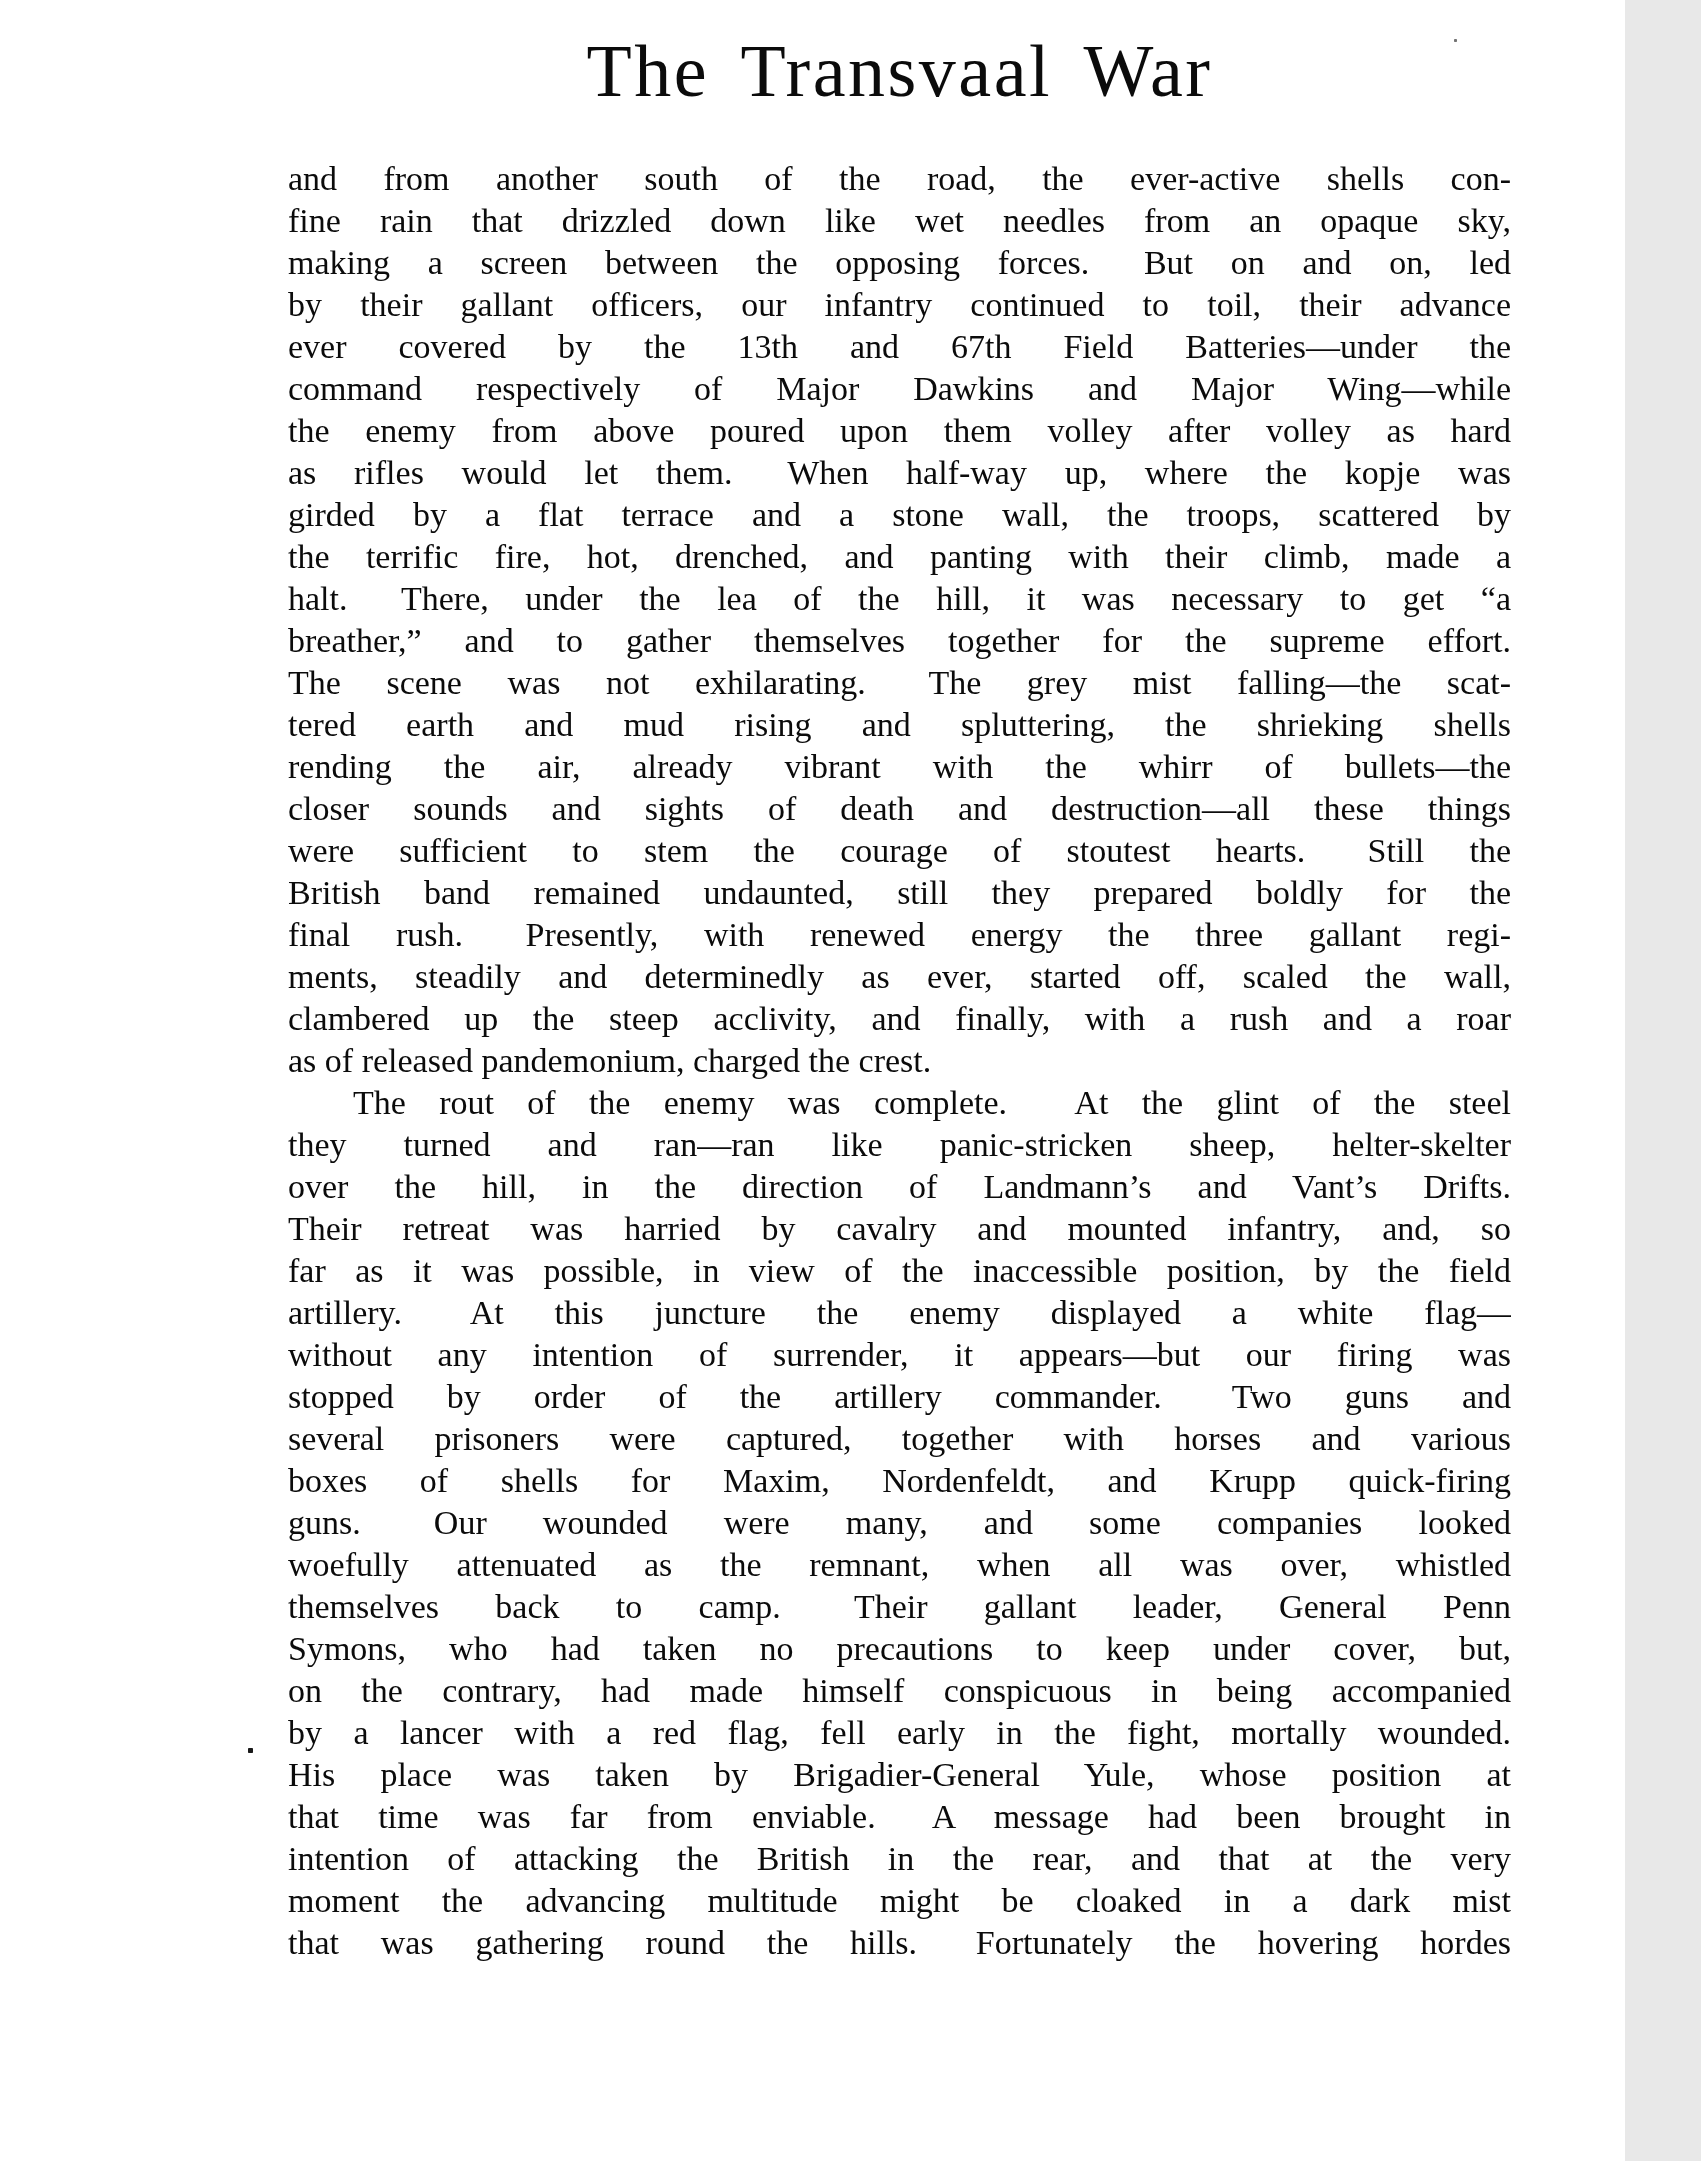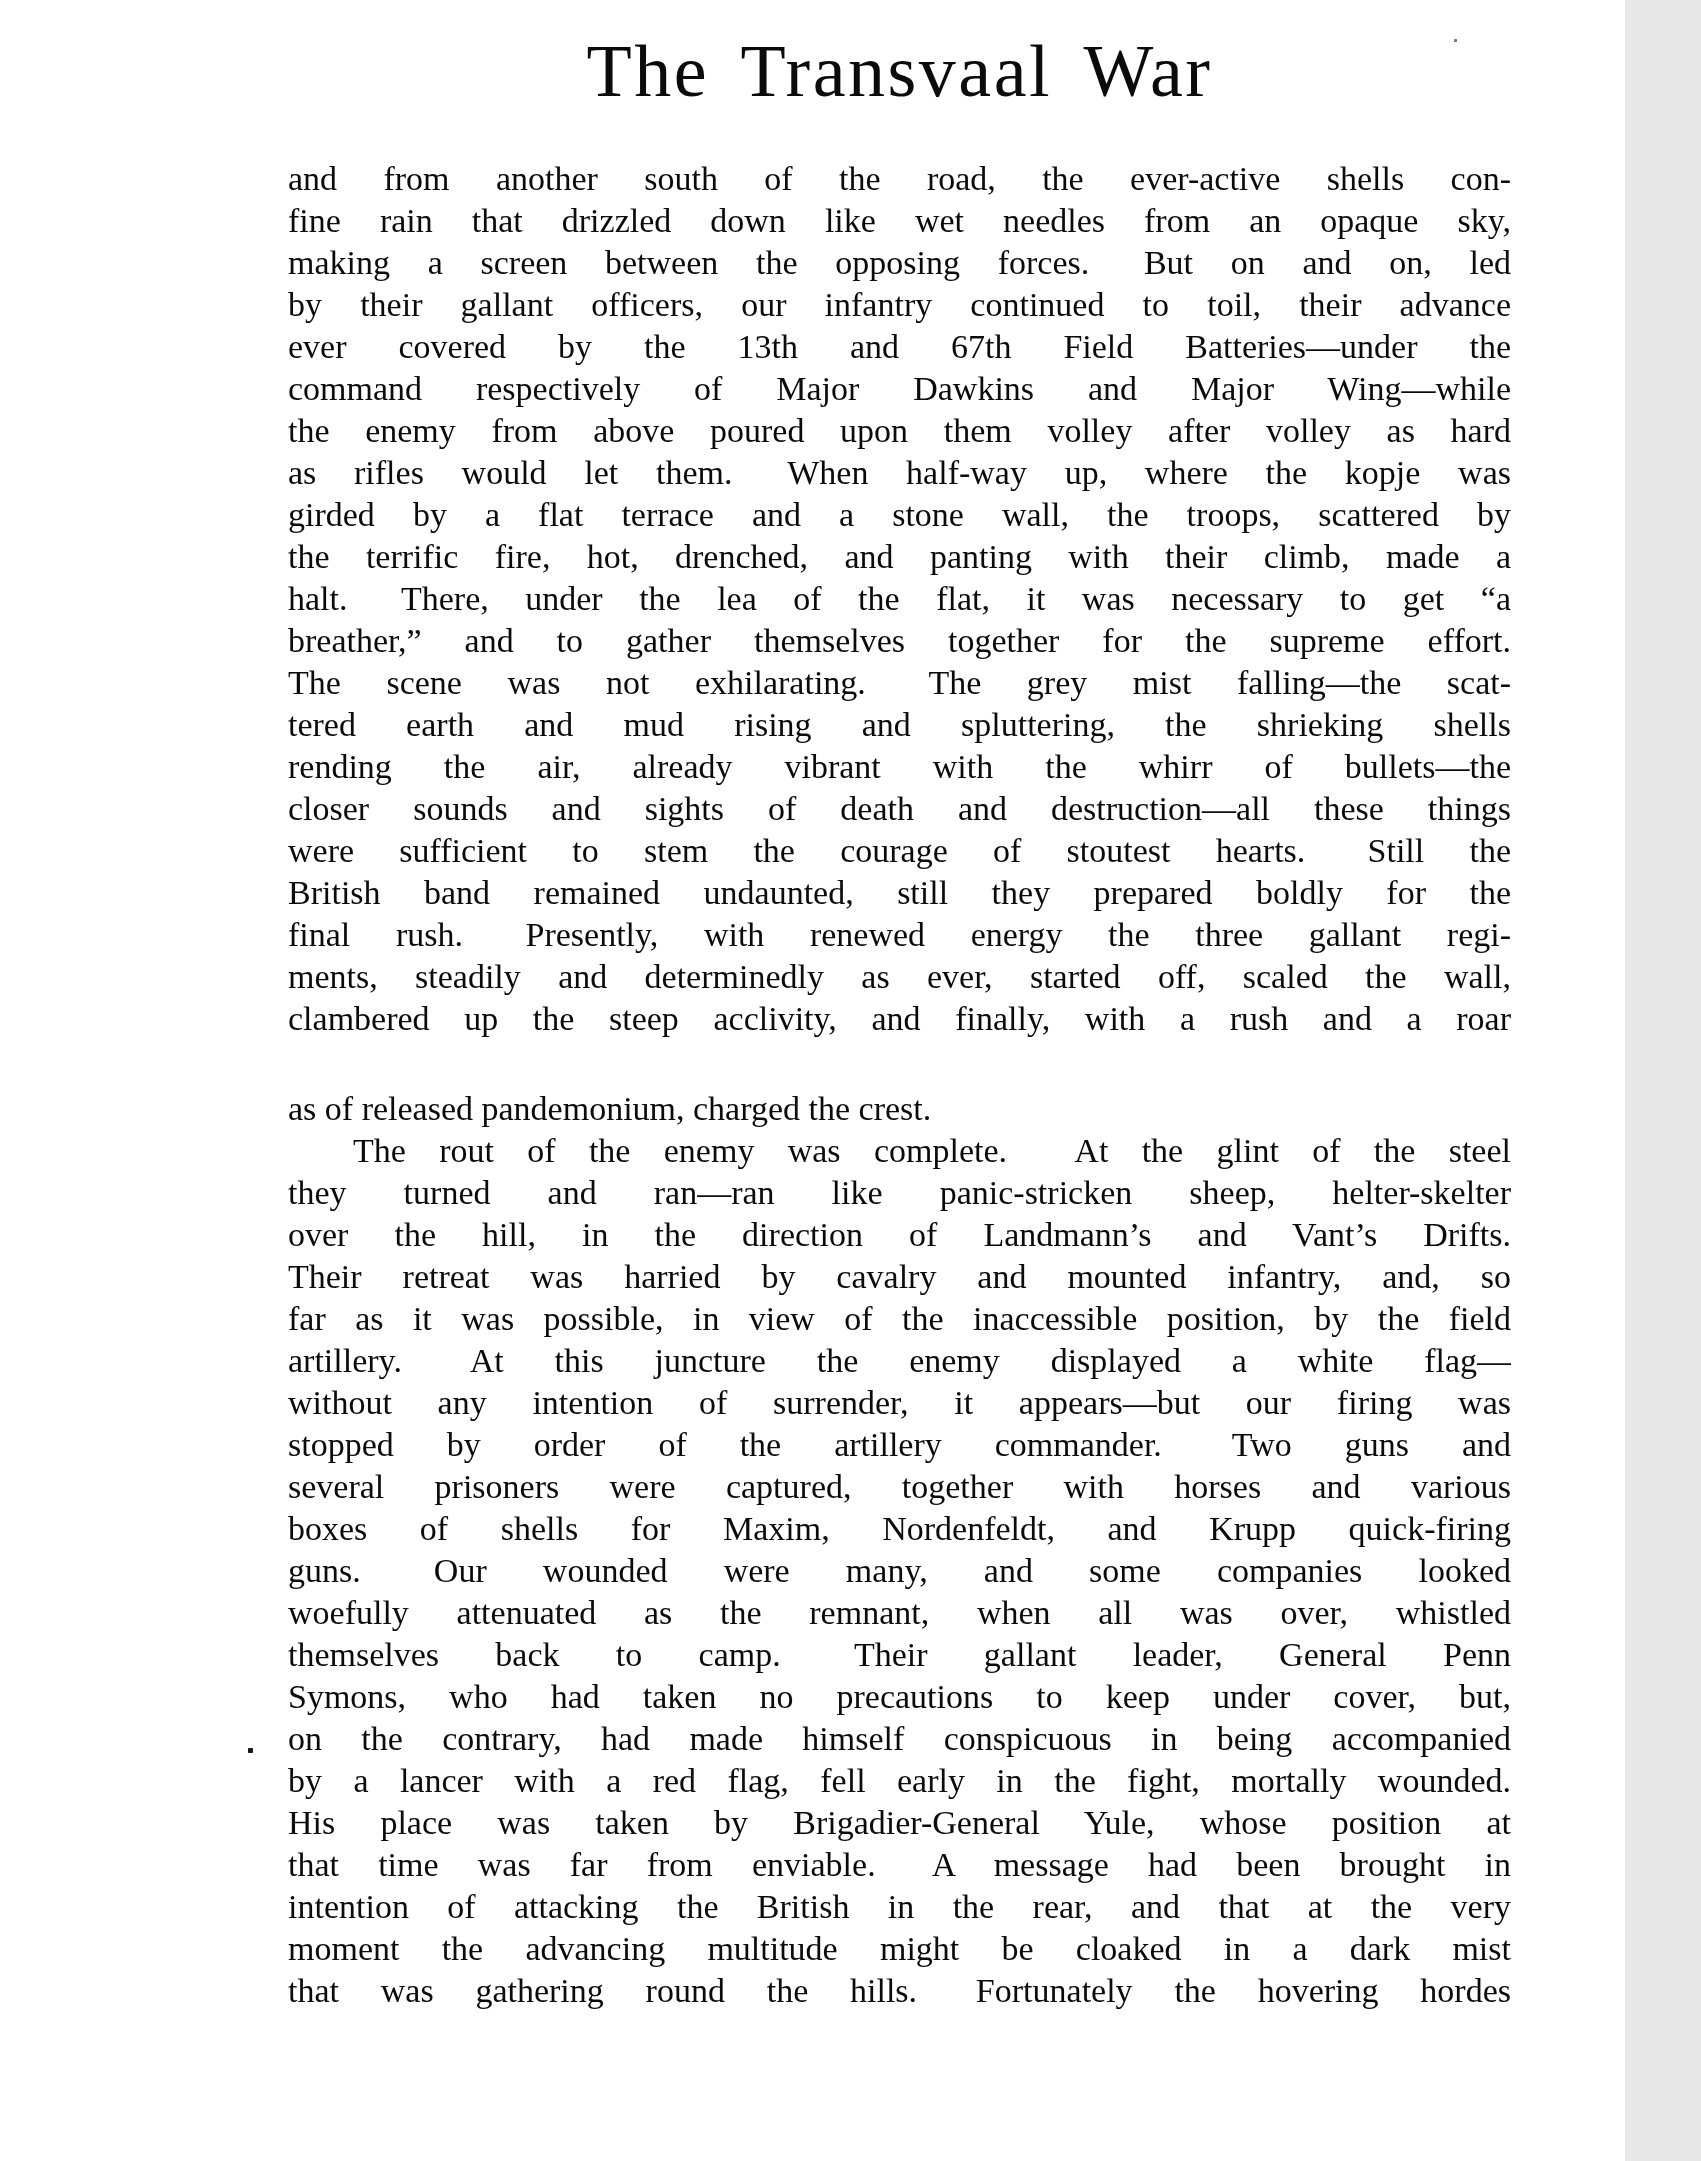--- a/index.html
+++ b/index.html
@@ -33,21 +33,21 @@
     width: 1223px;
     font-size: 34px;
     line-height: 42px;
   }
   .line {
     height: 42px;
     text-align: justify;
     text-align-last: justify;
     overflow: hidden;
   }
-  .line.noj { text-align: left; text-align-last: left; margin-top: 48px; }
+  .line.noj { text-align: left; text-align-last: left; }
   .line.ind { text-indent: 65px; }
   .pagenum {
     position: absolute;
     top: 2046px;
     left: 288px;
     width: 1223px;
     text-align: center;
     font-size: 34px;
     line-height: 42px;
     letter-spacing: 1.7px;
@@ -69,21 +69,21 @@
       <div class="line">and from another south of the road, the ever-active shells con-</div>
       <div class="line">fine rain that drizzled down like wet needles from an opaque sky,</div>
       <div class="line">making a screen between the opposing forces.  But on and on, led</div>
       <div class="line">by their gallant officers, our infantry continued to toil, their advance</div>
       <div class="line">ever covered by the 13th and 67th Field Batteries—under the</div>
       <div class="line">command respectively of Major Dawkins and Major Wing—while</div>
       <div class="line">the enemy from above poured upon them volley after volley as hard</div>
       <div class="line">as rifles would let them.  When half-way up, where the kopje was</div>
       <div class="line">girded by a flat terrace and a stone wall, the troops, scattered by</div>
       <div class="line">the terrific fire, hot, drenched, and panting with their climb, made a</div>
-      <div class="line">halt.  There, under the lea of the flat, it was necessary to get “a</div>
+      <div class="line">halt.  There, under the lea of the hill, it was necessary to get “a</div>
       <div class="line">breather,” and to gather themselves together for the supreme effort.</div>
       <div class="line">The scene was not exhilarating.  The grey mist falling—the scat-</div>
       <div class="line">tered earth and mud rising and spluttering, the shrieking shells</div>
       <div class="line">rending the air, already vibrant with the whirr of bullets—the</div>
       <div class="line">closer sounds and sights of death and destruction—all these things</div>
       <div class="line">were sufficient to stem the courage of stoutest hearts.  Still the</div>
       <div class="line">British band remained undaunted, still they prepared boldly for the</div>
       <div class="line">final rush.  Presently, with renewed energy the three gallant regi-</div>
       <div class="line">ments, steadily and determinedly as ever, started off, scaled the wall,</div>
       <div class="line">clambered up the steep acclivity, and finally, with a rush and a roar</div>

